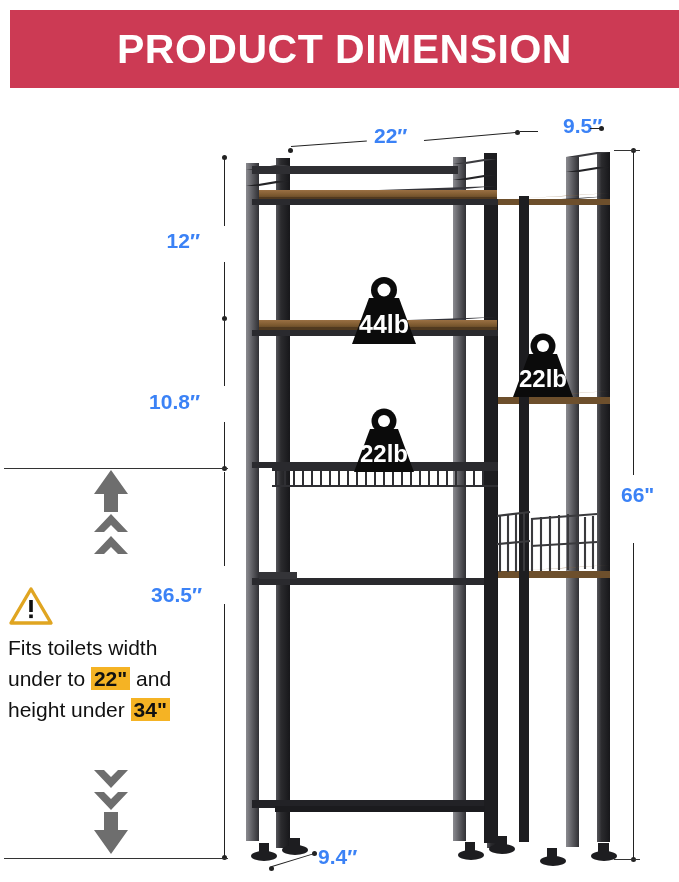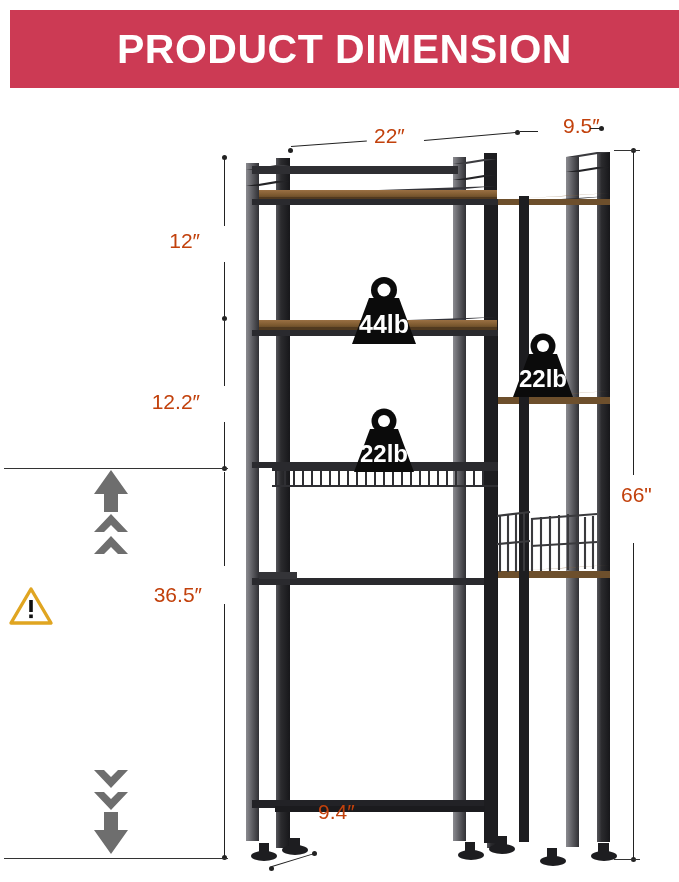--- a/index.html
+++ b/index.html
@@ -9,21 +9,21 @@
   
   .banner{position:absolute;left:10px;top:10px;width:669px;height:78px;
           background:#cc3a54;display:flex;align-items:center;justify-content:center;}
   .banner-title{color:#ffffff;font-size:41px;font-weight:bold;letter-spacing:0.5px;
                 white-space:nowrap;}
 
   
   .dimline-v{position:absolute;width:0;border-left:1.3px solid #222;}
   .dimline-h{position:absolute;height:0;border-top:1.3px solid #222;}
   .dot{position:absolute;width:5px;height:5px;border-radius:50%;background:#222;}
-  .dim-label{position:absolute;font-size:21px;color:#c2410c;white-space:nowrap;}
+  .dim-label{position:absolute;font-size:21px;color:#3b82f6;white-space:nowrap;font-weight:bold;}
 
   
   .ext{position:absolute;height:0;border-top:1px solid #333;}
 
   
   #product{position:absolute;left:0;top:0;width:679px;height:882px;pointer-events:none;}
 
   
   .weight{position:absolute;}
   .weight svg{display:block;}
@@ -197,21 +197,21 @@
 <div class="dimline-h" style="left:590px;top:128px;width:12px;"></div>
 <div class="dot" style="left:599px;top:126px;"></div>
 
 <div class="dot" style="left:222px;top:155px;"></div>
 <div class="dimline-v" style="left:224px;top:158px;height:68px;"></div>
 <div class="dim-label" style="left:200px;top:229px;transform:translateX(-100%);">12″</div>
 <div class="dimline-v" style="left:224px;top:262px;height:56px;"></div>
 <div class="dot" style="left:222px;top:316px;"></div>
 
 <div class="dimline-v" style="left:224px;top:321px;height:65px;"></div>
-<div class="dim-label" style="left:200px;top:390px;transform:translateX(-100%);">12.2″</div>
+<div class="dim-label" style="left:200px;top:390px;transform:translateX(-100%);">10.8″</div>
 <div class="dimline-v" style="left:224px;top:422px;height:46px;"></div>
 <div class="dot" style="left:222px;top:466px;"></div>
 
 <div class="dimline-v" style="left:224px;top:472px;height:94px;"></div>
 <div class="dim-label" style="left:202px;top:571px;transform:translateX(-100%);margin-top:12px;">36.5″</div>
 <div class="dimline-v" style="left:224px;top:604px;height:254px;"></div>
 <div class="dot" style="left:222px;top:855px;"></div>
 
 <div class="ext" style="left:4px;top:468px;width:224px;"></div>
 <div class="ext" style="left:4px;top:858px;width:224px;"></div>
@@ -221,21 +221,21 @@
 <div class="dim-label" style="left:621px;top:483px;">66"</div>
 <div class="dimline-v" style="left:633px;top:543px;height:316px;"></div>
 <div class="dot" style="left:631px;top:857px;"></div>
 
 <div class="ext" style="left:614px;top:150px;width:26px;"></div>
 <div class="ext" style="left:614px;top:859px;width:26px;"></div>
 
 <div class="dot" style="left:269px;top:866px;"></div>
 <div class="dimline-h" style="left:272px;top:866px;width:44px;transform:rotate(-17deg);transform-origin:left center;"></div>
 <div class="dot" style="left:312px;top:851px;"></div>
-<div class="dim-label" style="left:318px;top:800px;">9.4″</div>
+<div class="dim-label" style="left:318px;top:845px;">9.4″</div>
 
 <div class="weight" style="left:336px;top:276px;">
   <svg width="96" height="70" viewBox="0 0 96 70" xmlns="http://www.w3.org/2000/svg">
     <circle cx="48" cy="14" r="13" fill="#0b0b0b"></circle>
     <circle cx="48" cy="14" r="6.5" fill="#ffffff"></circle>
     <path d="M33 22 L63 22 L80 68 L16 68 Z" fill="#0b0b0b"></path>
     <text x="48" y="57" font-family="Liberation Sans, sans-serif" font-size="25" font-weight="bold" fill="#ffffff" text-anchor="middle">44lb</text>
   </svg>
 </div>
 
@@ -272,13 +272,22 @@
     <path d="M23 92 L6 68 L16 68 L16 50 L30 50 L30 68 L40 68 Z" fill="#6e6e6e"></path>
   </svg>
 </div>
 
 <div class="warn-wrap">
   <svg class="warn-tri" width="46" height="40" viewBox="0 0 46 40" xmlns="http://www.w3.org/2000/svg">
     <path d="M23 3 L43 37 L3 37 Z" fill="none" stroke="#e0a521" stroke-width="3.4" stroke-linejoin="round"></path>
     <rect x="21.2" y="14" width="3.6" height="12" fill="#111"></rect>
     <rect x="21.2" y="28.5" width="3.6" height="3.6" fill="#111"></rect>
   </svg>
+  <div class="warn-text">
+    <div>Fits toilets width</div>
+    <div>
+      <span>under to </span><span class="hl">22"</span><span> and</span>
+    </div>
+    <div>
+      <span>height under </span><span class="hl">34"</span>
+    </div>
+  </div>
 </div>
 
 </body></html>

